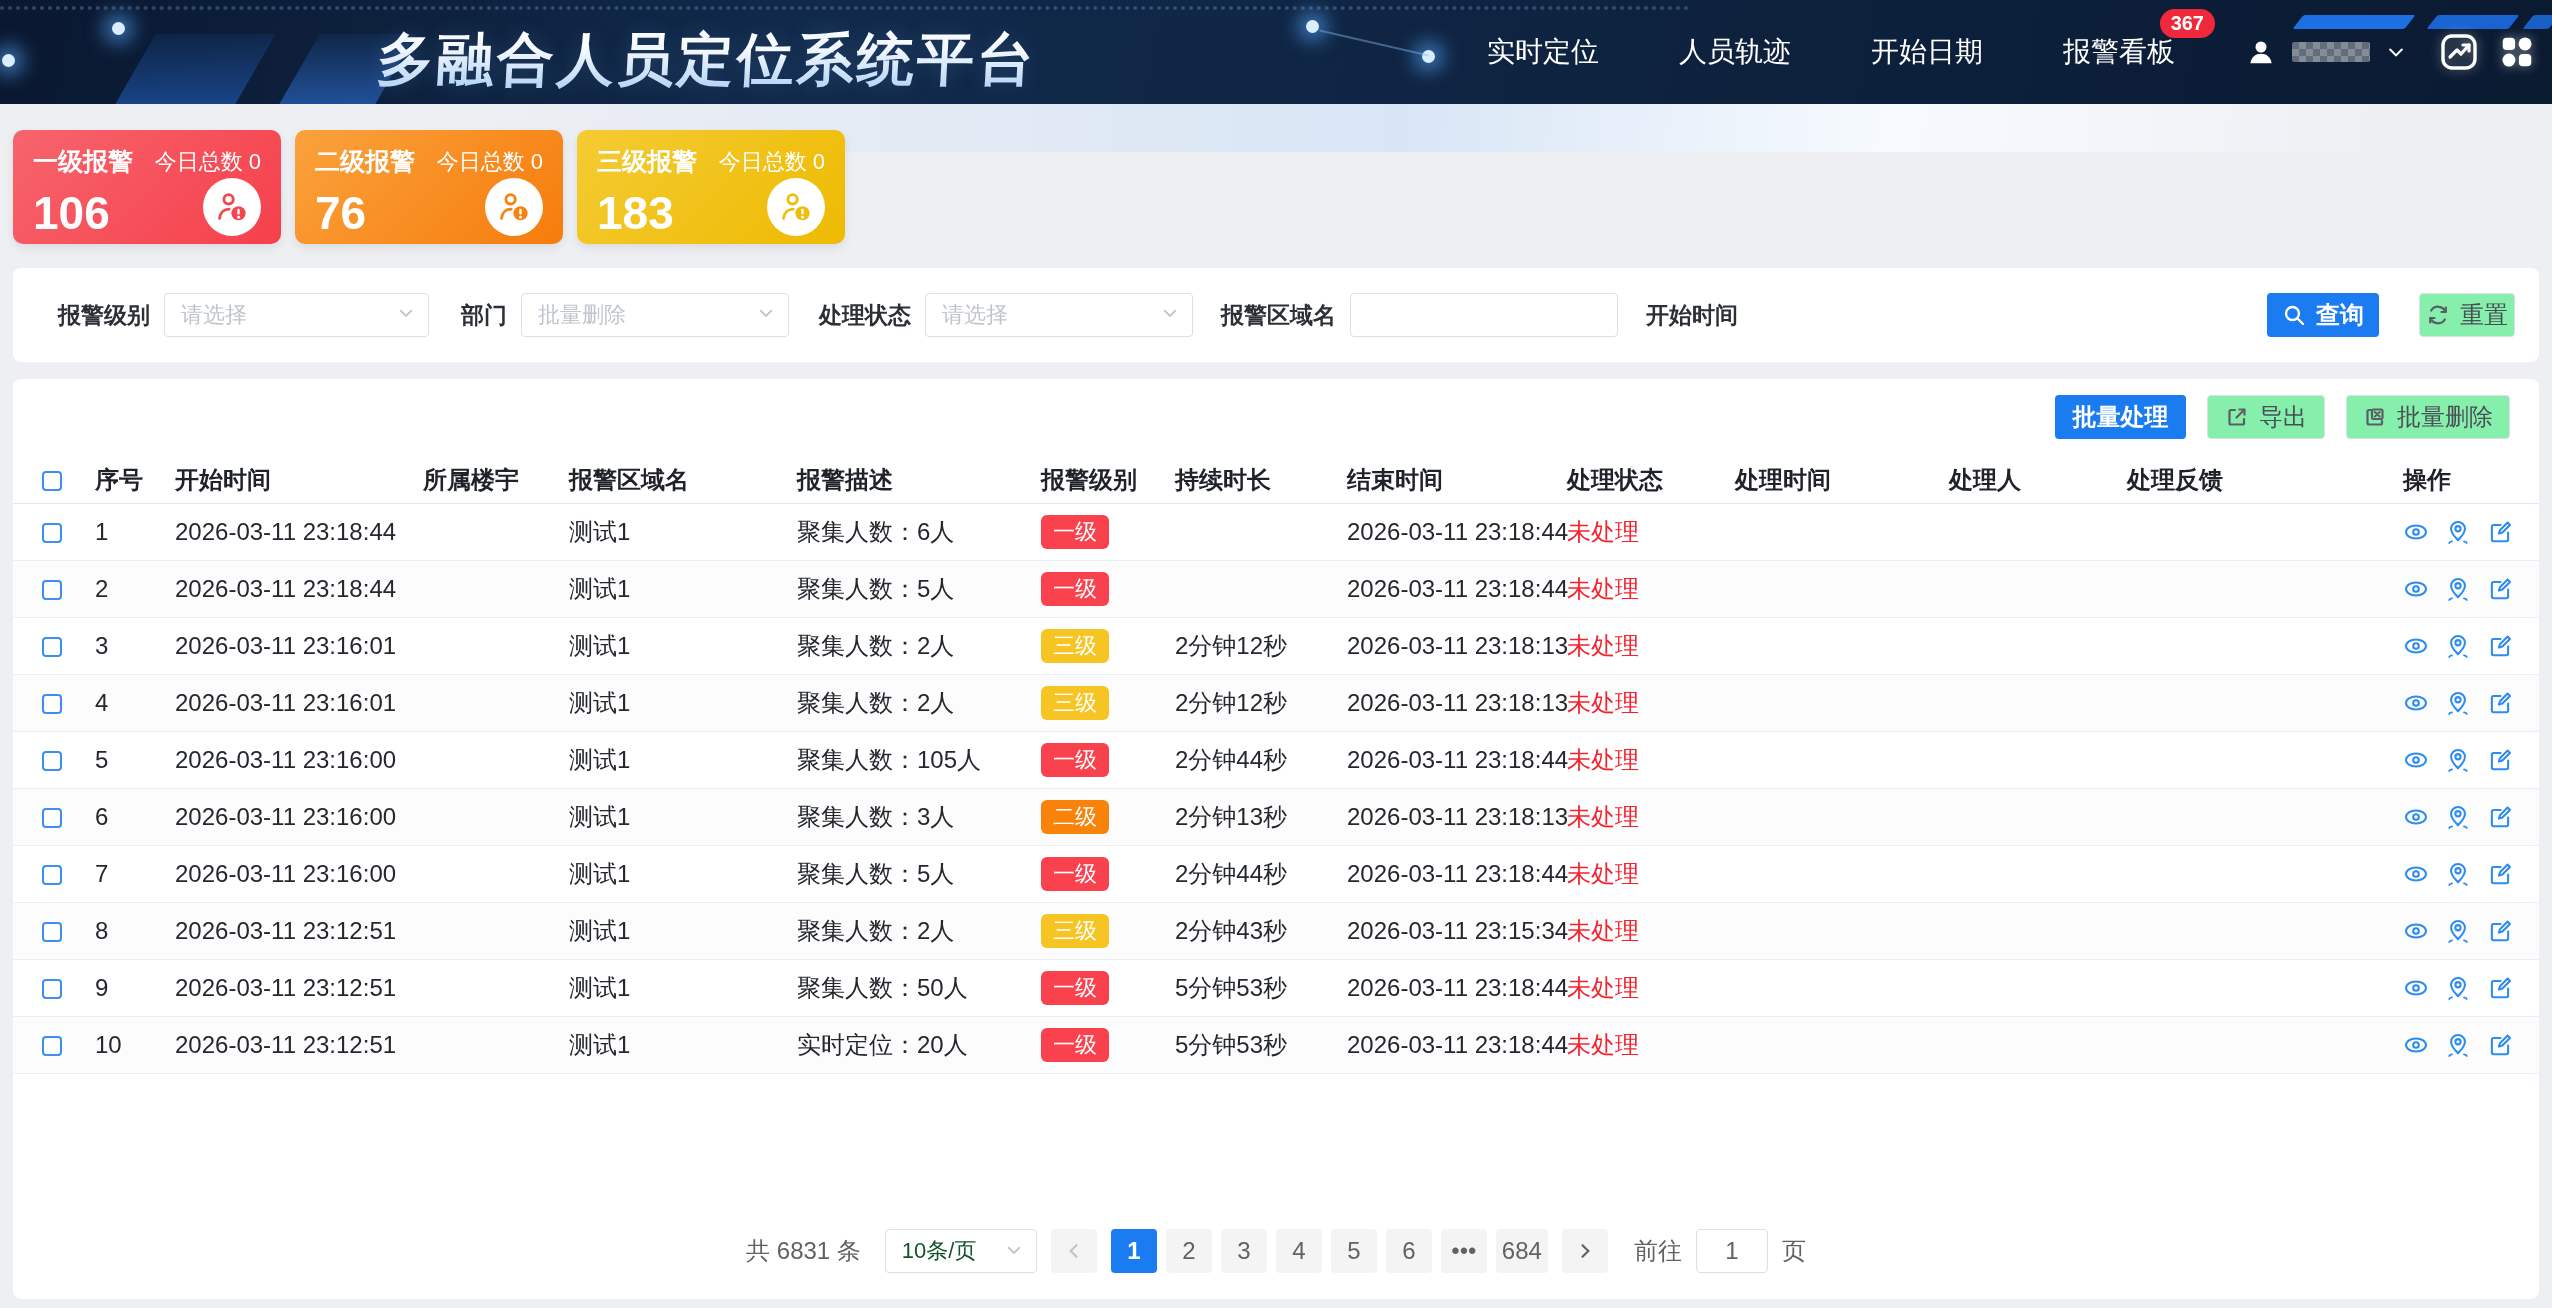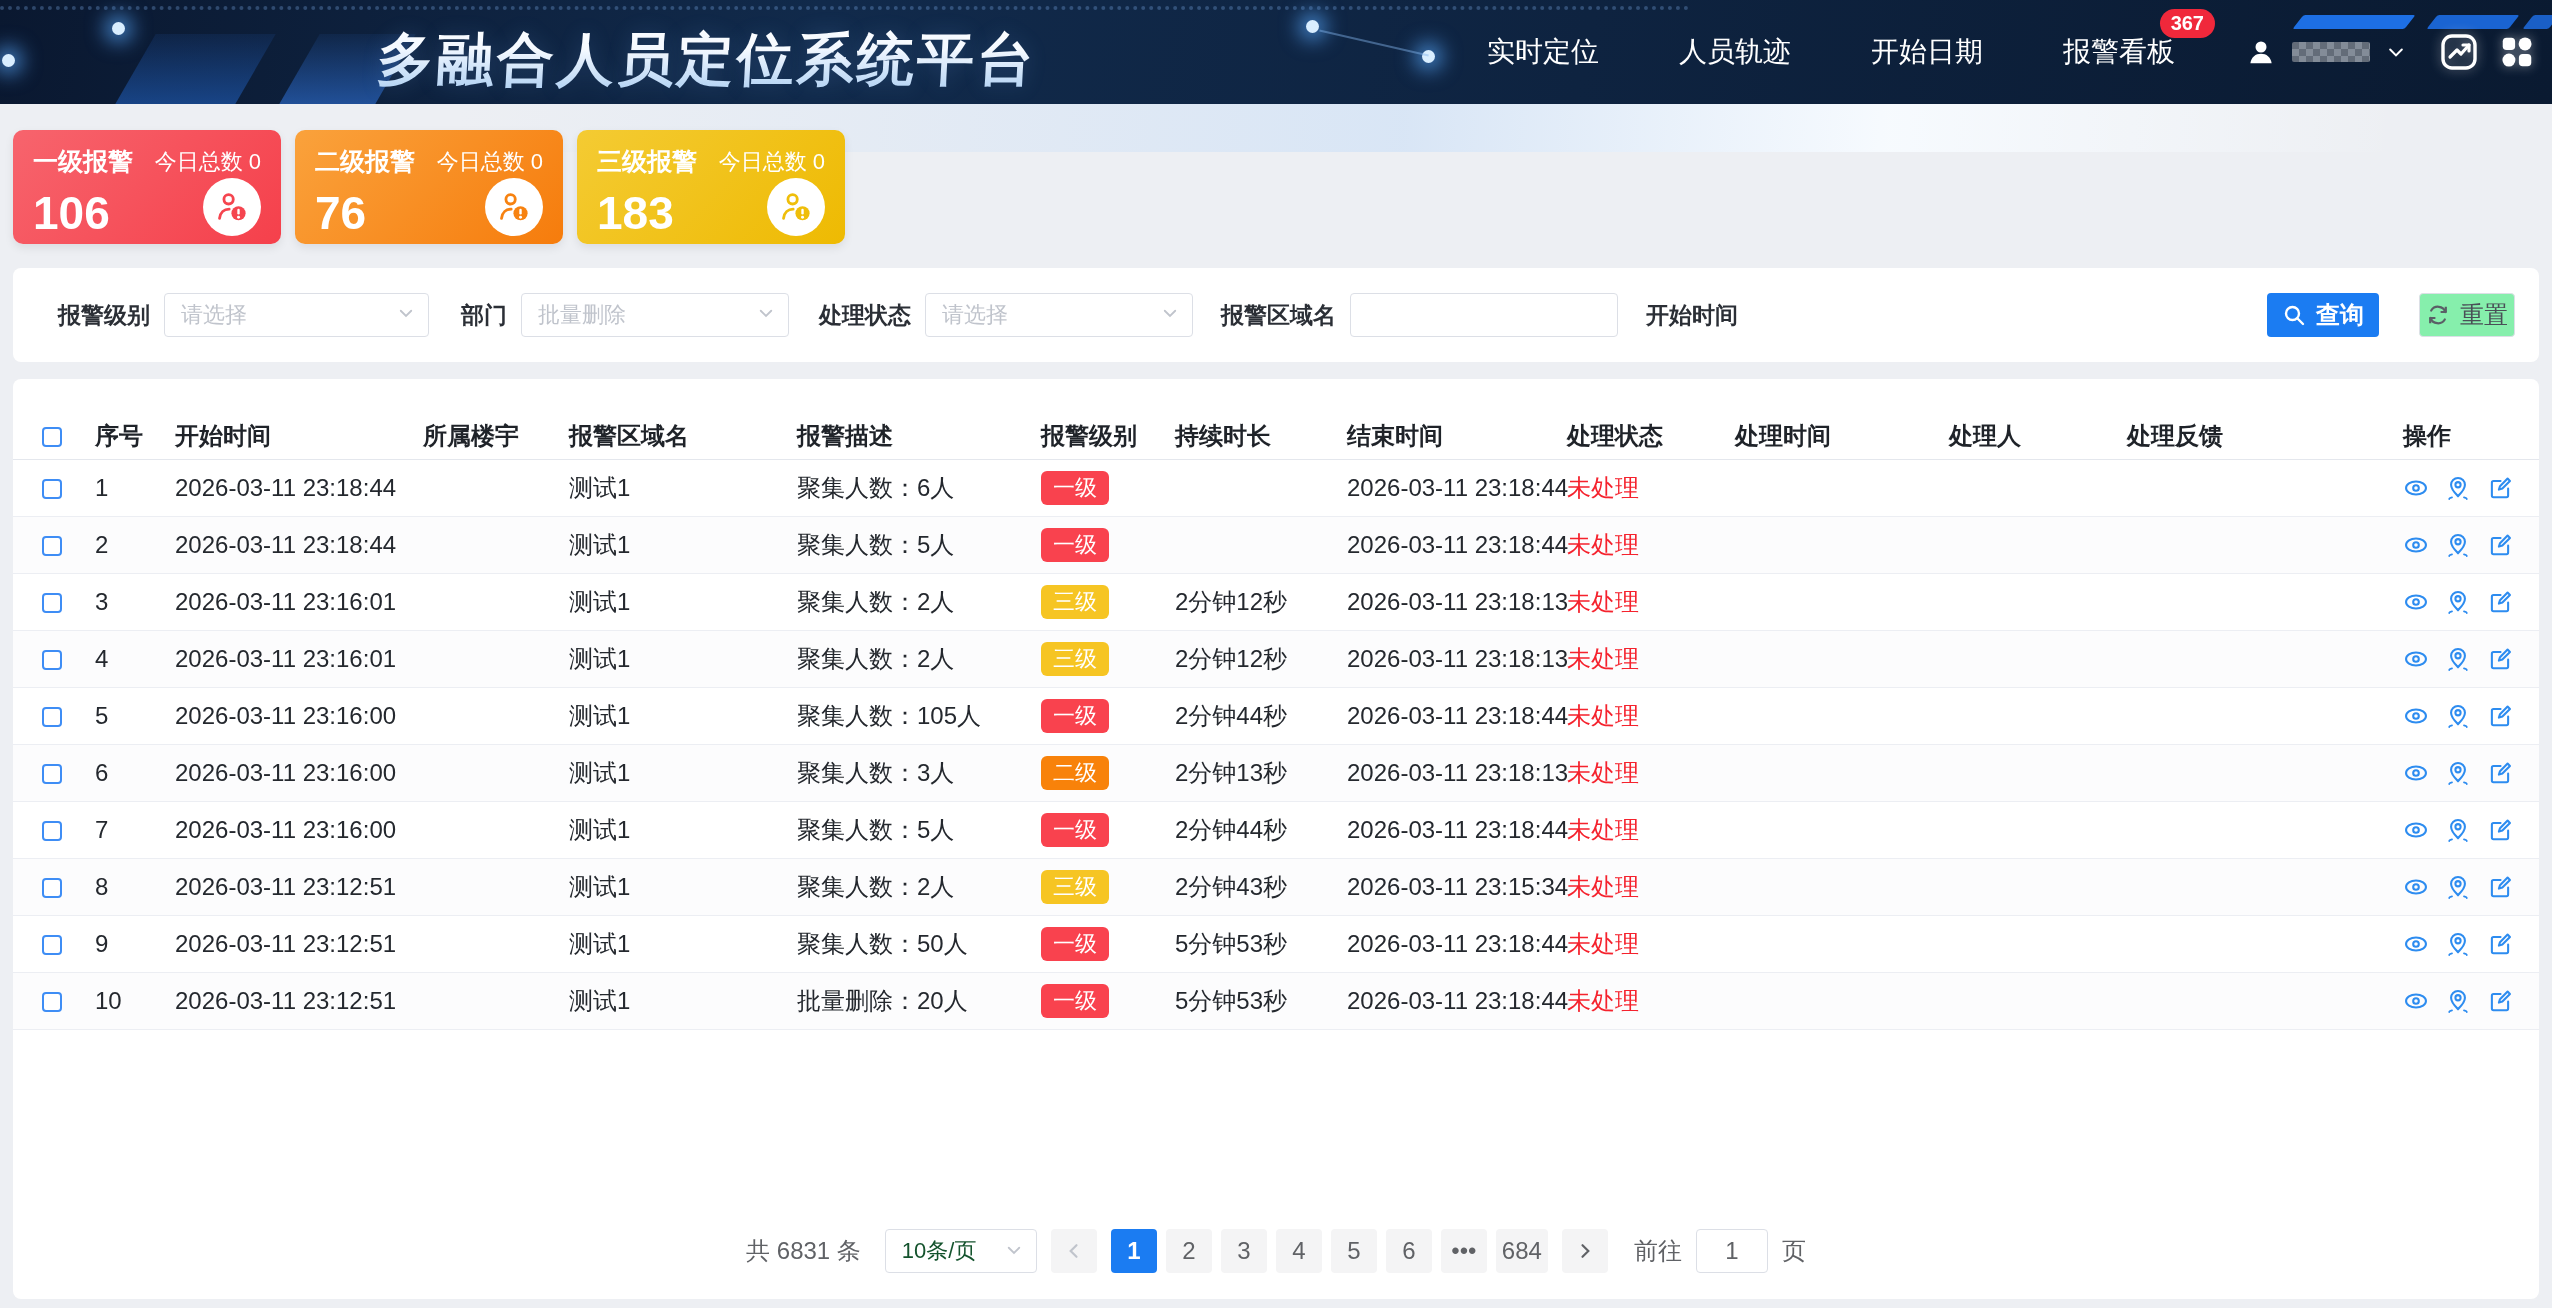--- a/index.html
+++ b/index.html
@@ -264,20 +264,45 @@
         <svg width="24" height="24" viewBox="0 0 24 24">
           <path d="M19.5 9A8 8 0 0 0 5.2 7.5M4.5 15a8 8 0 0 0 14.3 1.5" fill="none" stroke="#5a5f66" stroke-width="2.2" stroke-linecap="round"></path>
           <path d="M19.8 3.8V9h-5.2M4.2 20.2V15h5.2" fill="none" stroke="#5a5f66" stroke-width="2.2" stroke-linejoin="round"></path>
         </svg>
       </span>
     <span>重置</span>
   </div>
 </div>
 
 <div class="panel table-panel">
+  <div class="toolbar">
+    <div class="btn btn-blue w-batch">
+      <span style="font-weight:bold;">批量处理</span>
+    </div>
+    <div class="btn btn-plain w-export">
+      <span style="display:inline-flex;">
+          <svg width="24" height="24" viewBox="0 0 24 24">
+            <path d="M10 5H6a1.5 1.5 0 0 0-1.5 1.5V18A1.5 1.5 0 0 0 6 19.5h11.5A1.5 1.5 0 0 0 19 18v-4" fill="none" stroke="#5a5f66" stroke-width="2.2" stroke-linecap="round"></path>
+            <path d="M13.5 4.5H19.5V10.5" fill="none" stroke="#5a5f66" stroke-width="2.2" stroke-linejoin="round"></path>
+            <path d="M19 5l-7.5 7.5" stroke="#5a5f66" stroke-width="2.2" stroke-linecap="round"></path>
+          </svg>
+        </span>
+      <span>导出</span>
+    </div>
+    <div class="btn btn-plain w-del">
+      <span style="display:inline-flex;">
+          <svg width="24" height="24" viewBox="0 0 24 24">
+            <path d="M8 5H6A1.5 1.5 0 0 0 4.5 6.5V18A1.5 1.5 0 0 0 6 19.5h11.5A1.5 1.5 0 0 0 19 18v-2" fill="none" stroke="#5a5f66" stroke-width="2.2" stroke-linecap="round"></path>
+            <rect x="9" y="4.5" width="10.5" height="9.5" rx="1.2" fill="none" stroke="#5a5f66" stroke-width="2.2"></rect>
+            <path d="M11.8 7l4.9 4.5M16.7 7l-4.9 4.5" stroke="#5a5f66" stroke-width="2" stroke-linecap="round"></path>
+          </svg>
+        </span>
+      <span>批量删除</span>
+    </div>
+  </div>
 
   <table>
     <colgroup>
       <col class="c0">
         <col class="c1">
         <col class="c2">
         <col class="c3">
         <col class="c4">
         <col class="c5">
         <col class="c6">
@@ -667,21 +692,21 @@
       </span>
     </td>
   </tr>
 
   <tr>
     <td class="c-check"><span class="checkbox"></span></td>
     <td>10</td>
     <td>2026-03-11 23:12:51</td>
     <td></td>
     <td>测试1</td>
-    <td>批量删除：20人</td>
+    <td>实时定位：20人</td>
     <td><span class="level-badge lv-red">一级</span></td>
     <td>5分钟53秒</td>
     <td>2026-03-11 23:18:44</td>
     <td><span class="status-text">未处理</span></td>
     <td></td>
     <td></td>
     <td></td>
     <td>
       <span class="ops">
         <span class="op-icon">

